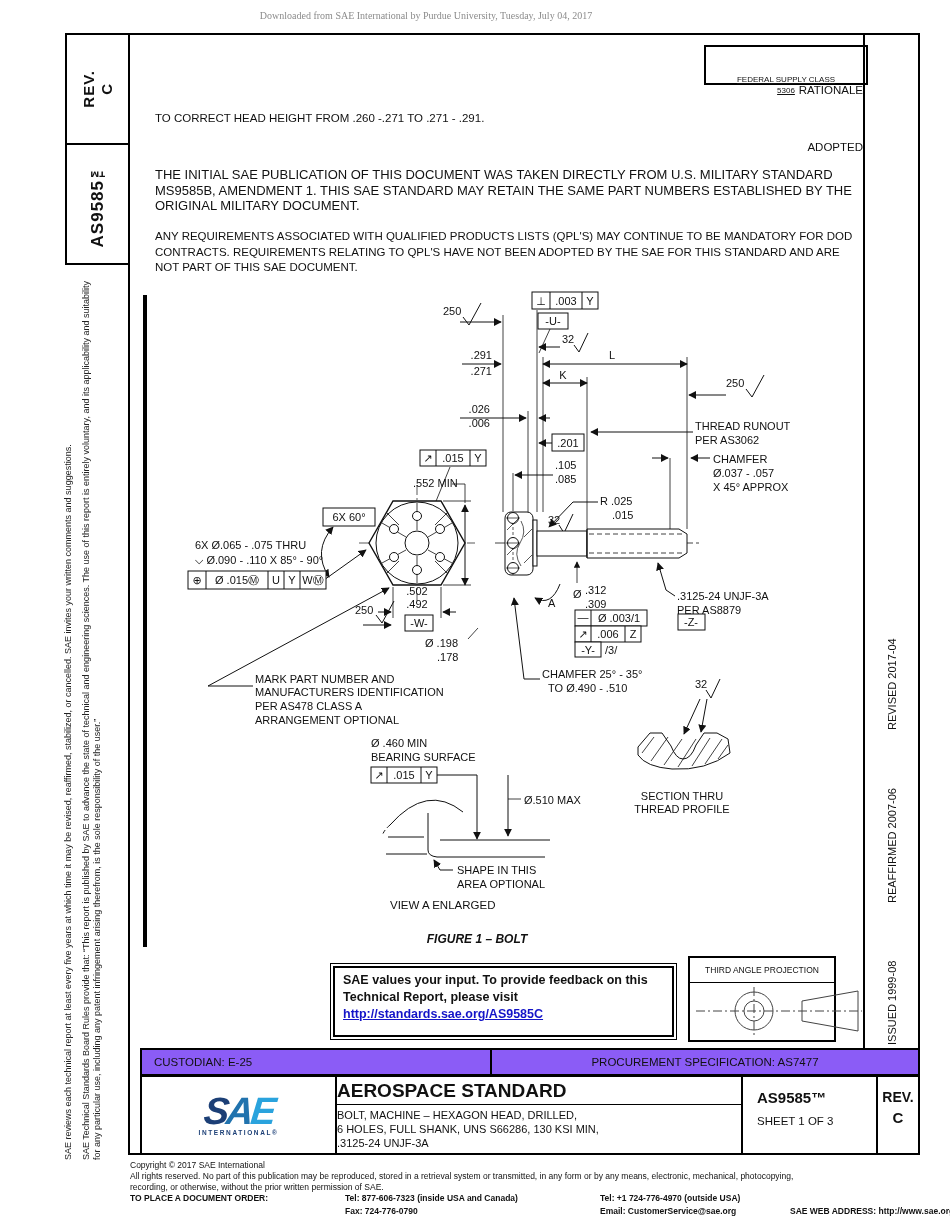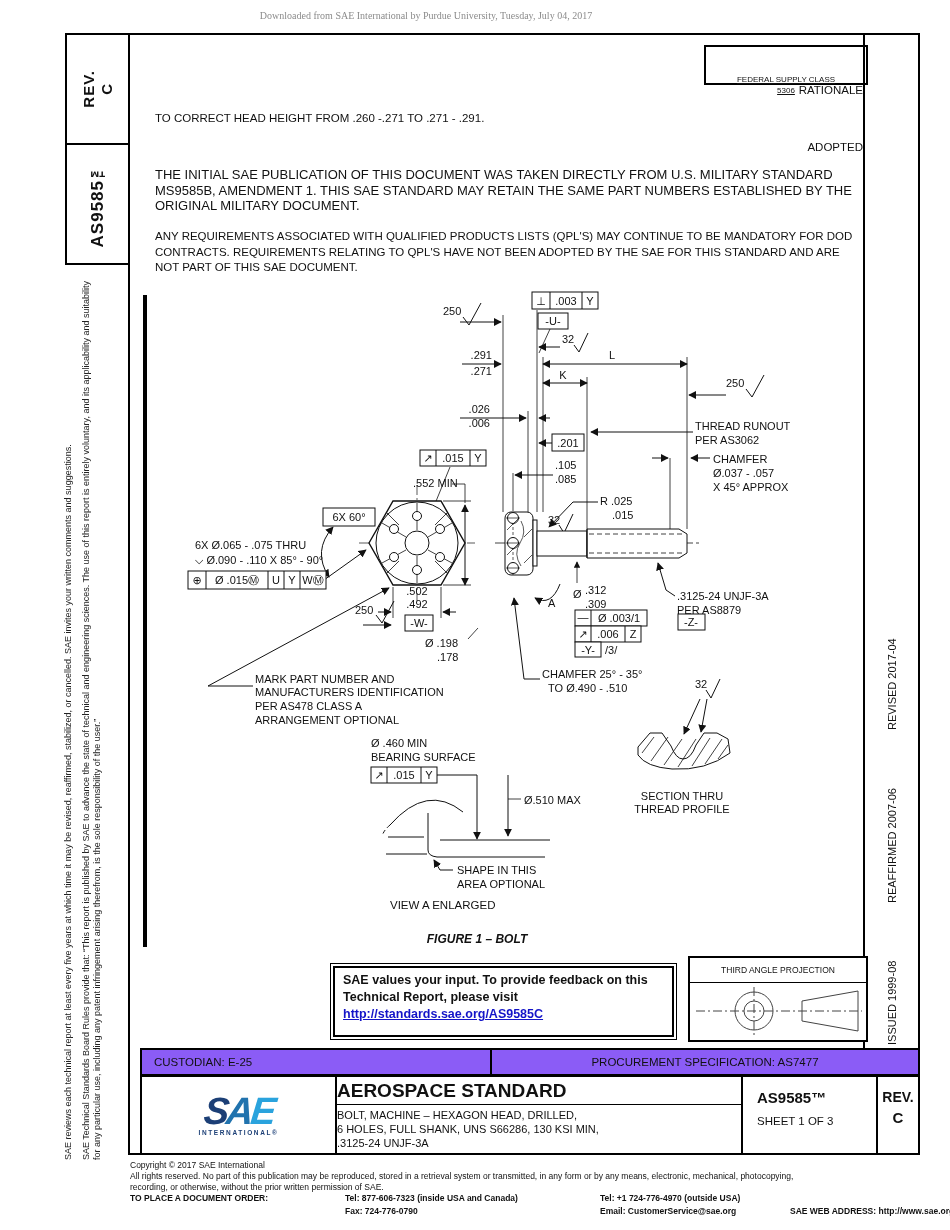--- a/index.html
+++ b/index.html
@@ -32,21 +32,21 @@
   .not-title{left:128px;top:141px;width:735px;font-size:11.5px;}
   .not-p1{left:155px;top:167px;width:700px;font-size:13px;line-height:15.5px;}
   .not-p2{left:155px;top:229px;width:700px;font-size:11.5px;line-height:15.5px;}
   svg text{font-family:"Liberation Sans",sans-serif;font-size:11px;fill:#111;}
   svg .bi{font-weight:bold;font-style:italic;font-size:12px;}
   .fb-outer{left:330px;top:963px;width:347px;height:77px;border:1px solid #000;
             box-sizing:border-box;padding:2px;background:#fff;}
   .fb-inner{border:2px solid #000;height:100%;box-sizing:border-box;padding:4px 8px;
             font-size:12.5px;font-weight:bold;line-height:17px;}
   .fb-link{color:#1414c8;text-decoration:underline;}
-  .proj{left:688px;top:956px;width:180px;height:86px;border:2px solid #000;box-sizing:border-box;background:#fff;}
+  .proj{left:688px;top:956px;width:148px;height:86px;border:2px solid #000;box-sizing:border-box;background:#fff;}
   .proj-label{height:25px;border-bottom:1.5px solid #000;box-sizing:border-box;display:flex;
               align-items:center;justify-content:center;font-size:8.5px;}
   .crow{left:140px;top:1048px;width:780px;height:28px;border:2px solid #000;box-sizing:border-box;
         display:flex;font-size:11.5px;background:#8b5cf6;}
   .crow .c1{width:350px;border-right:2px solid #000;box-sizing:border-box;display:flex;
             align-items:center;padding-left:12px;}
   .crow .c2{flex:1;display:flex;align-items:center;justify-content:center;}
   .tblock{left:140px;top:1075px;width:780px;height:80px;border:2px solid #000;box-sizing:border-box;
           display:flex;background:#fff;}
   .tb-logo{width:195px;border-right:2px solid #000;box-sizing:border-box;display:flex;

